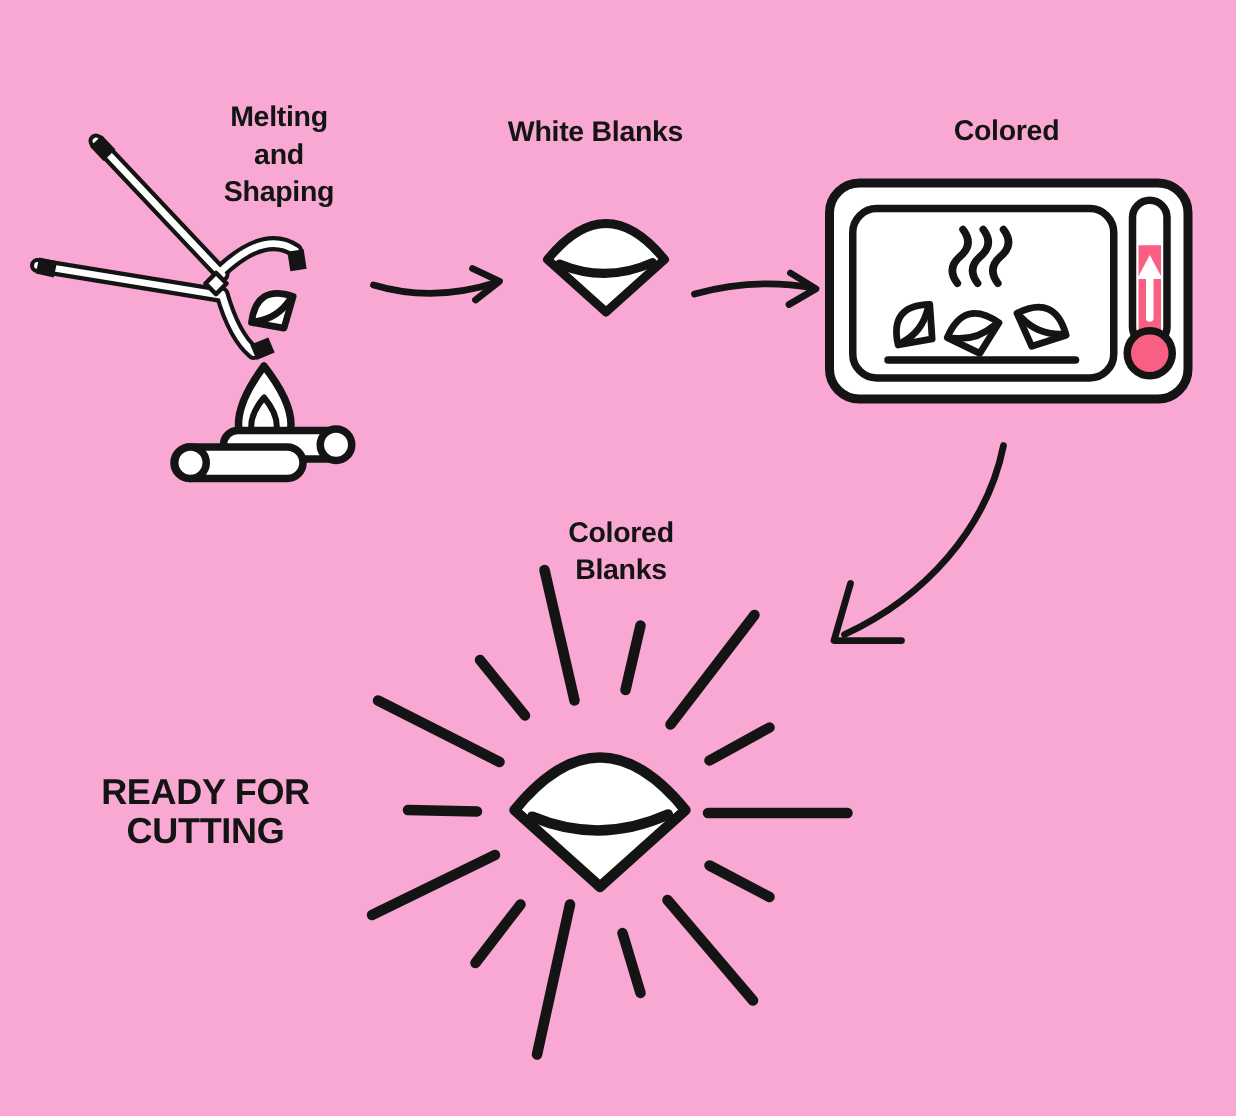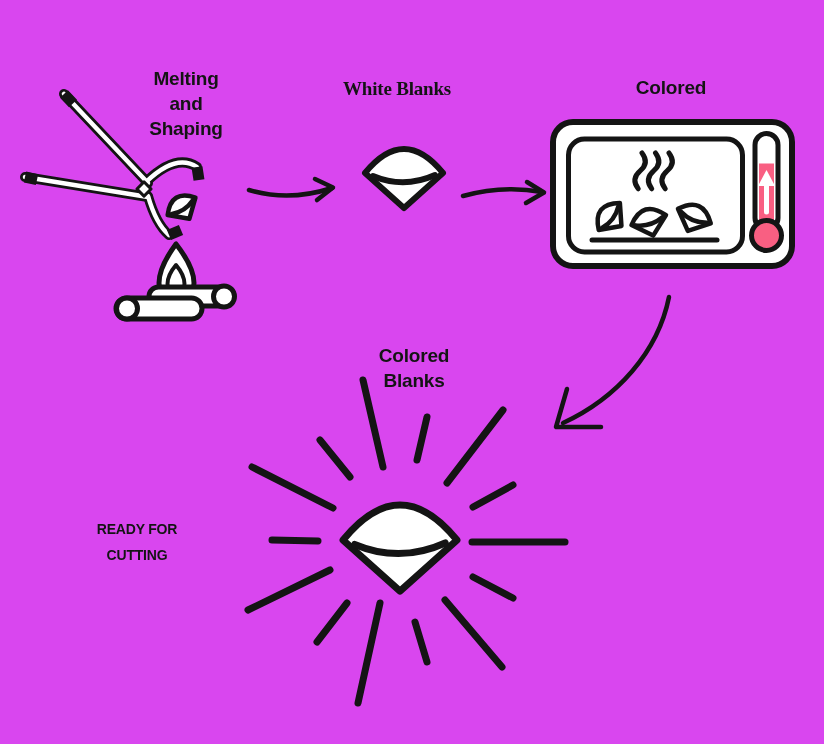--- a/index.html
+++ b/index.html
@@ -1,36 +1,36 @@
 <!DOCTYPE html>
 <html><head>
 <meta charset="utf-8">
 <style>
   html,body{margin:0;padding:0;background:#ffffff;}
   .canvas{
     position:relative;
     width:824px;height:744px;
-    background:#d946ef;
+    background:#f9a8d4;
     font-family:"Liberation Sans", sans-serif;
     overflow:hidden;
   }
   .canvas svg{position:absolute;left:0;top:0;}
   .label{
     position:absolute;
     text-align:center;
     font-weight:bold;
     color:#141414;
     white-space:pre-line;
     font-size:19px;
     line-height:25px;
     letter-spacing:-0.2px;
   }
-  .label.caps{font-size:14px;line-height:26px;}
+  .label.caps{font-size:24px;line-height:26px;}
   #label-melting{left:116px;top:66px;width:140px;}
-  #label-white-blanks{left:327px;top:76px;width:140px;font-family:Liberation Serif, serif;}
+  #label-white-blanks{left:327px;top:76px;width:140px;}
   #label-striking{left:601px;top:75px;width:140px;}
   #label-colored-blanks{left:344px;top:343px;width:140px;}
   #label-ready{left:47px;top:516px;width:180px;}
 </style>
 </head>
 <body>
 
 <div class="canvas">
 
   <svg width="824" height="744" viewBox="0 0 824 744" fill="none" stroke="#141414" stroke-linecap="round" stroke-linejoin="round">

